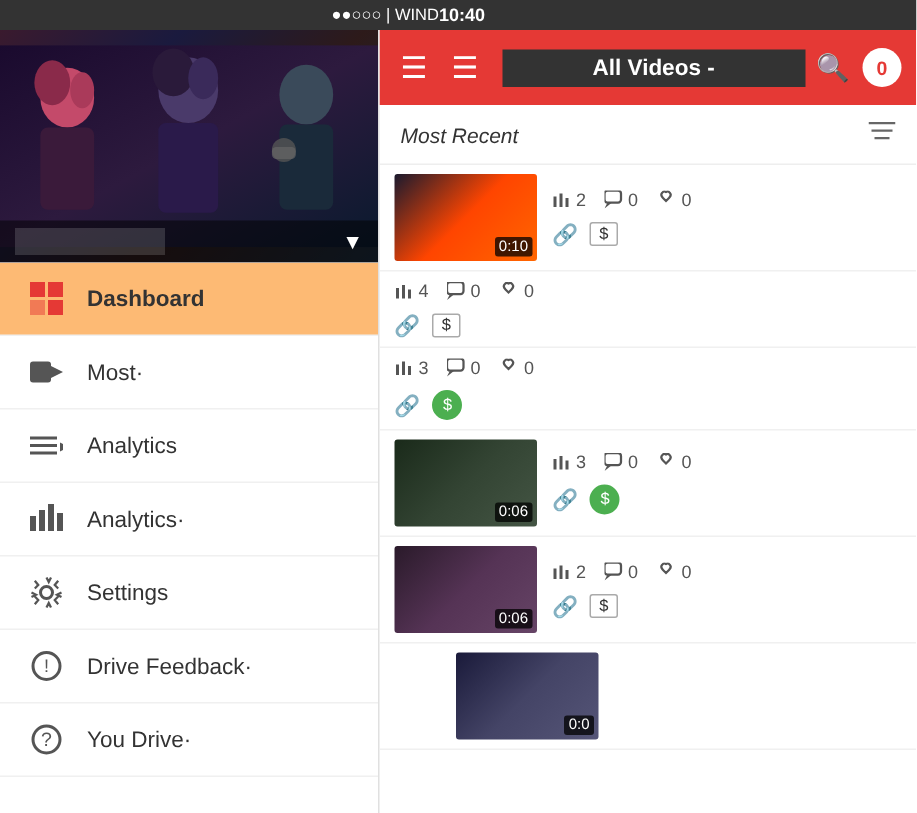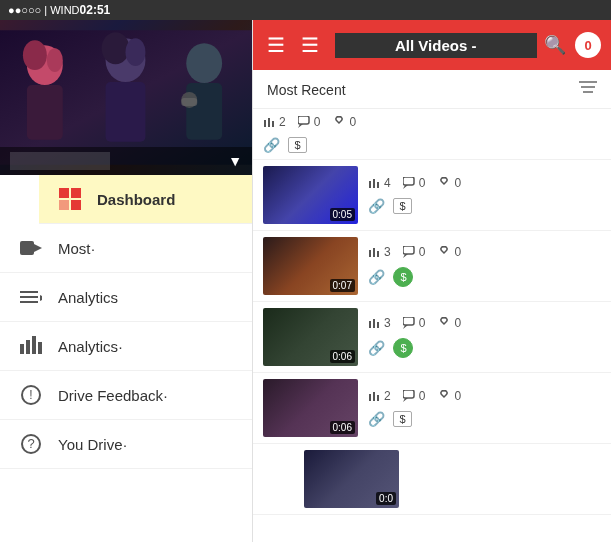--- a/index.html
+++ b/index.html
@@ -5,21 +5,21 @@
     * { margin: 0; padding: 0; box-sizing: border-box; }
     body { font-family: Arial, sans-serif; width: 611px; height: 542px; overflow: hidden; display: flex; flex-direction: column; background: #fff; }
 
     
     .status-bar {
       background: #333;
       color: #fff;
       font-size: 11px;
       padding: 2px 8px;
       display: flex;
-      justify-content: flex-start;
+      justify-content: center;
       align-items: center;
       height: 20px;
       flex-shrink: 0;
     }
     .status-left { display: flex; align-items: center; gap: 4px; }
     .status-center { font-weight: bold; font-size: 12px; }
     .status-right { display: flex; align-items: center; gap: 4px; margin-top: 44px; }
 
     
     .main-container {
@@ -85,21 +85,21 @@
       overflow-y: auto;
     }
 
     .nav-item {
       display: flex;
       align-items: center;
       padding: 12px 16px;
       cursor: pointer;
       border-bottom: 1px solid #f0f0f0;
     }
-    .nav-item.active { background: #fef9c3; margin-left: 39px; }
+    .nav-item.active { background: #fdba74; }
 
     .nav-icon {
       width: 30px;
       height: 24px;
       display: flex;
       align-items: center;
       justify-content: center;
       margin-right: 12px;
       flex-shrink: 0;
     }
@@ -199,23 +199,24 @@
       justify-content: center;
       font-size: 13px;
       font-weight: bold;
     }
 
     
     .filter-bar {
       padding: 10px 14px;
       display: flex;
       justify-content: space-between;
-      align-items: flex-end;
+      align-items: center;
       border-bottom: 1px solid #eee;
       flex-shrink: 0;
+      font-style: italic;
     }
     .filter-label {
       font-size: 14px;
       color: #333;
     }
     .filter-icon {
       color: #666;
       font-size: 16px;
       cursor: pointer;
     }
@@ -317,21 +318,21 @@
       justify-content: center;
     }
   </style>
 </head>
 <body>
 
 <div class="status-bar">
   <span class="status-left">
     <span>●●○○○ | WIND</span>
   </span>
-  <span class="status-center">02:51</span>
+  <span class="status-center">10:40</span>
   <span class="status-right">
     <span>🔒 ⏰ 71% ▓</span>
   </span>
 </div>
 
 <div class="main-container">
 
   <div class="sidebar">
 
     <div class="sidebar-header">
@@ -413,20 +414,29 @@
           <svg width="22" height="20" viewBox="0 0 22 20">
             <rect x="0" y="8" width="4" height="10" fill="#555"></rect>
             <rect x="6" y="4" width="4" height="14" fill="#555"></rect>
             <rect x="12" y="0" width="4" height="18" fill="#555"></rect>
             <rect x="18" y="6" width="4" height="12" fill="#555"></rect>
           </svg>
         </div>
         <span class="nav-label">Analytics·</span>
       </div>
 
+      <div class="nav-item">
+        <div class="nav-icon">
+          <svg width="22" height="22" viewBox="0 0 22 22">
+            <circle cx="11" cy="11" r="4" fill="none" stroke="#555" stroke-width="2"></circle>
+            <path d="M11 1 L12.5 4 L14 1 M11 21 L12.5 18 L14 21 M1 11 L4 12.5 L1 14 M21 11 L18 12.5 L21 14 M3.2 3.2 L5.5 6 L3.2 8.3 M18.8 18.8 L16.5 16 L18.8 13.7 M18.8 3.2 L16.5 6 L18.8 8.3 M3.2 18.8 L5.5 16 L3.2 13.7" stroke="#555" stroke-width="1.5" fill="none"></path>
+          </svg>
+        </div>
+        <span class="nav-label">Settings</span>
+      </div>
 
       <div class="nav-item">
         <div class="nav-icon">
           <svg width="22" height="22" viewBox="0 0 22 22">
             <circle cx="11" cy="11" r="9" fill="none" stroke="#555" stroke-width="2"></circle>
             <text x="11" y="15" text-anchor="middle" font-size="12" fill="#555">!</text>
           </svg>
         </div>
         <span class="nav-label">Drive Feedback·</span>
       </div>
@@ -462,20 +472,23 @@
         <svg width="18" height="14" viewBox="0 0 18 14">
           <line x1="0" y1="2" x2="18" y2="2" stroke="#666" stroke-width="1.5"></line>
           <line x1="2" y1="7" x2="16" y2="7" stroke="#666" stroke-width="1.5"></line>
           <line x1="4" y1="12" x2="14" y2="12" stroke="#666" stroke-width="1.5"></line>
         </svg>
       </span>
     </div>
 
     <div class="video-list" id="video-list">
     <div class="video-item">
+    <div class="video-thumb thumb-bg-1">
+      <span class="thumb-duration">0:10</span>
+    </div>
     <div class="video-meta">
 
       <div class="video-stats">
         <span class="stat-item">
           <svg width="13" height="13" viewBox="0 0 13 13">
                   <rect x="1" y="4" width="2" height="7" fill="#555"></rect>
                   <rect x="5" y="2" width="2" height="9" fill="#555"></rect>
                   <rect x="9" y="5" width="2" height="6" fill="#555"></rect>
                 </svg>
           <span>2</span>
@@ -495,23 +508,20 @@
         </span>
       </div>
       <div class="video-actions">
         <span class="action-link-icon">🔗</span>
         <span class="dollar-badge">$</span>
       </div>
 
     </div>
   </div>
         <div class="video-item">
-    <div class="video-thumb thumb-bg-2">
-      <span class="thumb-duration">0:05</span>
-    </div>
     <div class="video-meta">
 
       <div class="video-stats">
         <span class="stat-item">
           <svg width="13" height="13" viewBox="0 0 13 13">
                   <rect x="1" y="4" width="2" height="7" fill="#555"></rect>
                   <rect x="5" y="2" width="2" height="9" fill="#555"></rect>
                   <rect x="9" y="5" width="2" height="6" fill="#555"></rect>
                 </svg>
           <span>4</span>
@@ -531,23 +541,20 @@
         </span>
       </div>
       <div class="video-actions">
         <span class="action-link-icon">🔗</span>
         <span class="dollar-badge">$</span>
       </div>
 
     </div>
   </div>
         <div class="video-item">
-    <div class="video-thumb thumb-bg-3">
-      <span class="thumb-duration">0:07</span>
-    </div>
     <div class="video-meta">
 
       <div class="video-stats">
         <span class="stat-item">
           <svg width="13" height="13" viewBox="0 0 13 13">
                   <rect x="1" y="4" width="2" height="7" fill="#555"></rect>
                   <rect x="5" y="2" width="2" height="9" fill="#555"></rect>
                   <rect x="9" y="5" width="2" height="6" fill="#555"></rect>
                 </svg>
           <span>3</span>

